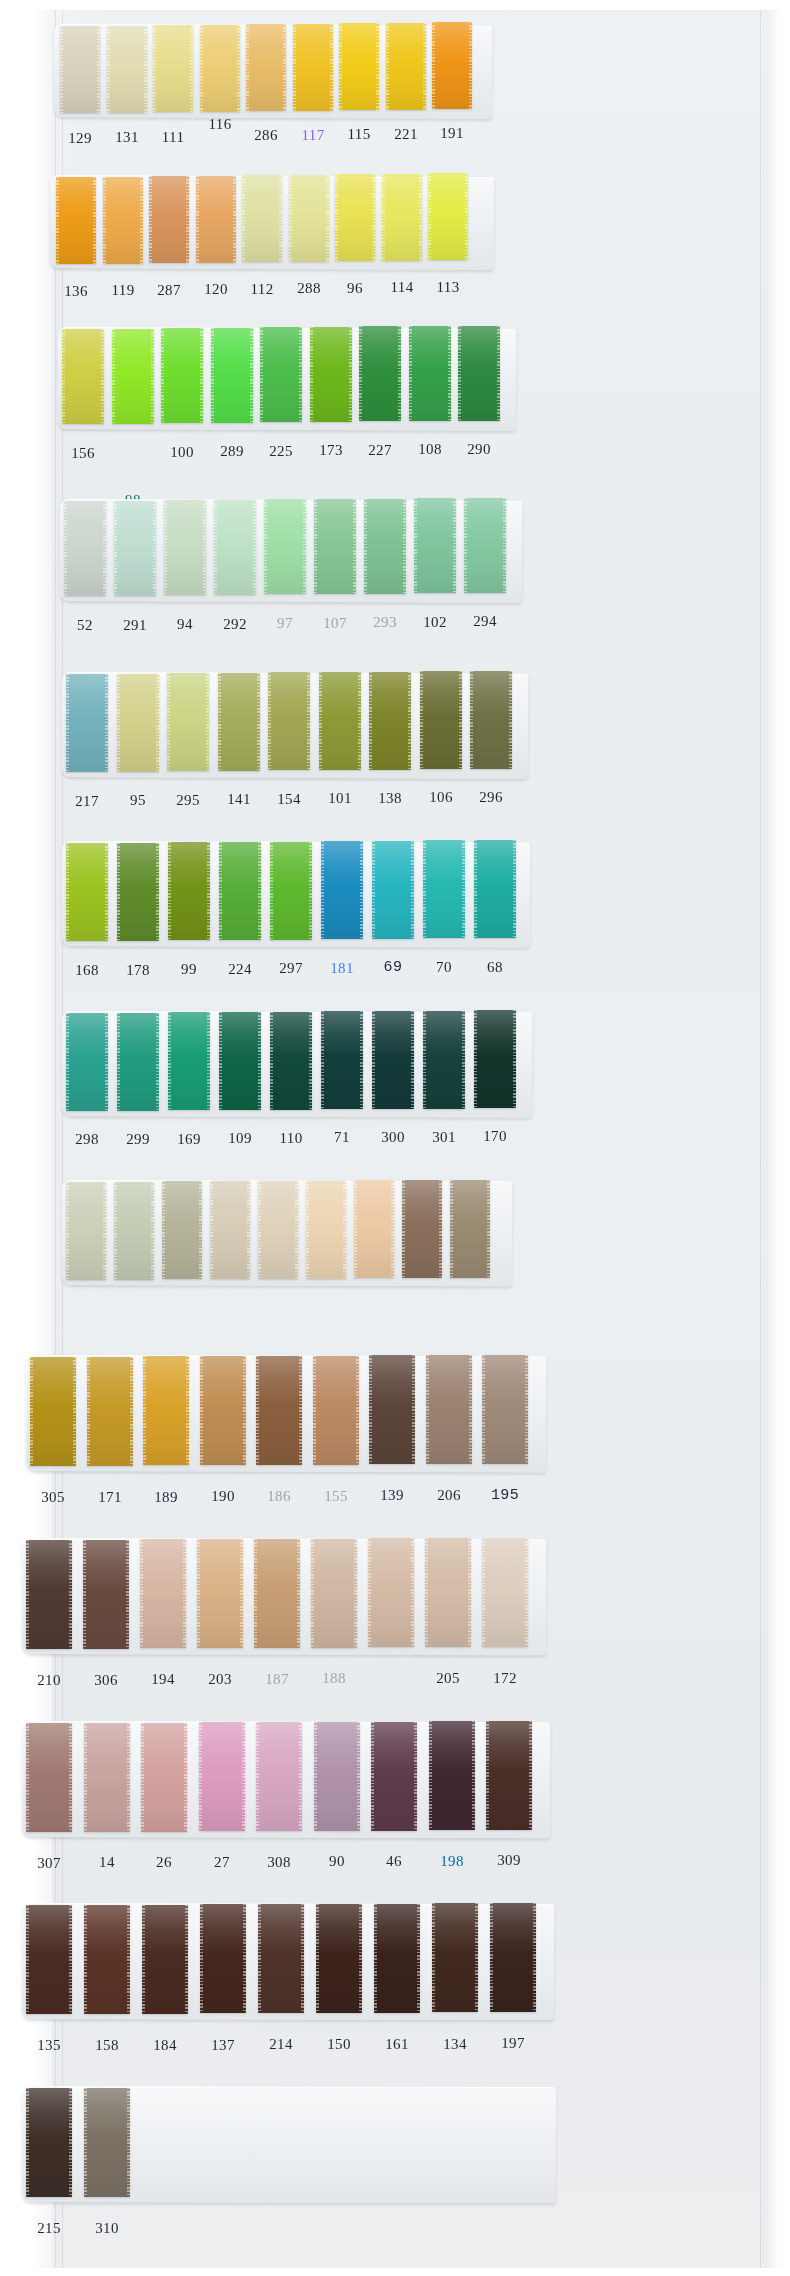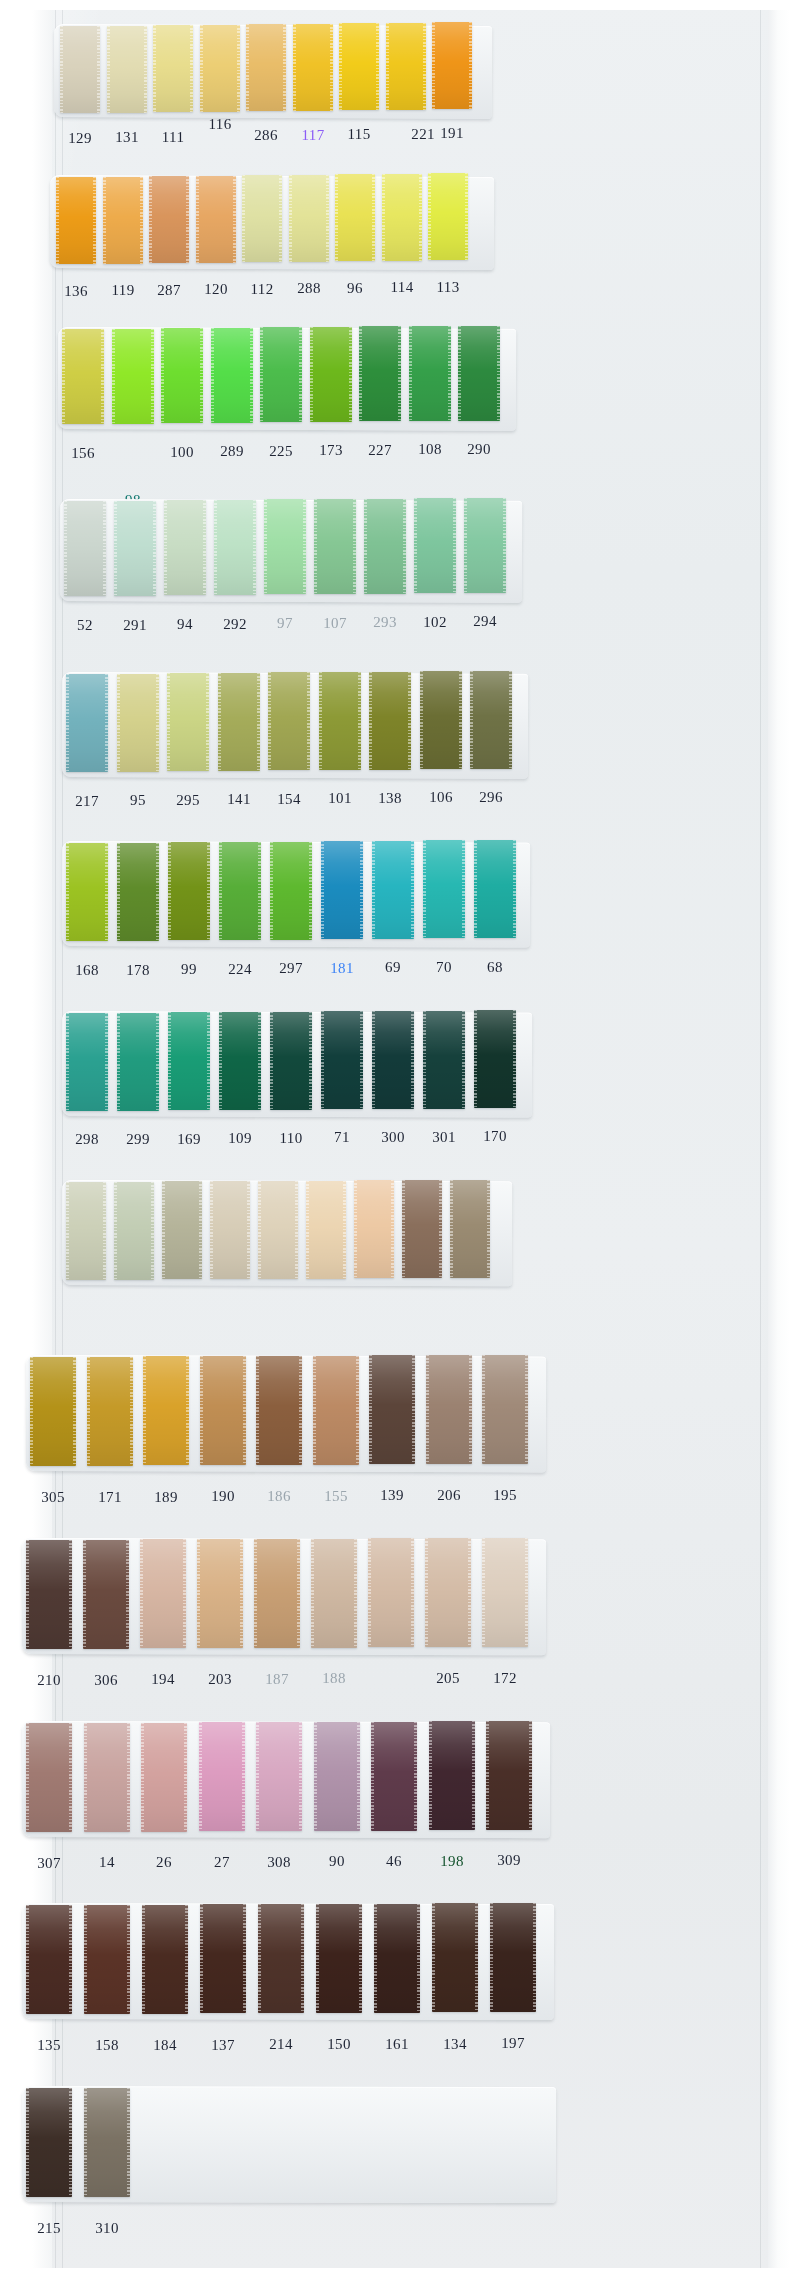--- a/index.html
+++ b/index.html
@@ -86,21 +86,21 @@
     <div class="lbl" style="left: 144px; width: 58px; top: 129px; color: rgb(31, 37, 53);">111</div>
     <div class="sw" style="left: 200px; top: 25px; width: 40px; height: 87px; background: rgb(236, 206, 116);"></div>
     <div class="lbl" style="left: 191px; width: 58px; top: 116px; color: rgb(31, 37, 53);">116</div>
     <div class="sw" style="left: 246px; top: 24px; width: 40px; height: 87px; background: rgb(233, 189, 105);"></div>
     <div class="lbl" style="left: 237px; width: 58px; top: 127px; color: rgb(31, 37, 53);">286</div>
     <div class="sw" style="left: 293px; top: 24px; width: 40px; height: 87px; background: rgb(240, 194, 39);"></div>
     <div class="lbl" style="left: 284px; width: 58px; top: 127px; color: #8b5cf6;">117</div>
     <div class="sw" style="left: 339px; top: 23px; width: 40px; height: 87px; background: rgb(242, 204, 26);"></div>
     <div class="lbl" style="left: 330px; width: 58px; top: 126px; color: rgb(31, 37, 53);">115</div>
     <div class="sw" style="left: 386px; top: 23px; width: 40px; height: 87px; background: rgb(240, 199, 29);"></div>
-    <div class="lbl" style="left: 377px; width: 58px; top: 126px; color: rgb(31, 37, 53); text-align: right;">221</div>
+    <div class="lbl" style="left: 377px; width: 58px; top: 126px; color: rgb(31, 37, 53);">221</div>
     <div class="sw" style="left: 432px; top: 22px; width: 40px; height: 87px; background: rgb(239, 149, 24);"></div>
     <div class="lbl" style="left: 423px; width: 58px; top: 125px; color: rgb(31, 37, 53);">191</div>
     <div class="strip" style="left: 50px; top: 175px; width: 444px; height: 93px; transform: rotate(0.2475deg); transform-origin: left center;"></div>
     <div class="sw" style="left: 56px; top: 177px; width: 40px; height: 87px; background: rgb(237, 156, 23);"></div>
     <div class="lbl" style="left: 47px; width: 58px; top: 283px; color: rgb(31, 37, 53);">136</div>
     <div class="sw" style="left: 103px; top: 177px; width: 40px; height: 87px; background: rgb(238, 171, 75);"></div>
     <div class="lbl" style="left: 94px; width: 58px; top: 282px; color: rgb(31, 37, 53);">119</div>
     <div class="sw" style="left: 149px; top: 176px; width: 40px; height: 87px; background: rgb(217, 149, 92);"></div>
     <div class="lbl" style="left: 140px; width: 58px; top: 282px; color: rgb(31, 37, 53);">287</div>
     <div class="sw" style="left: 196px; top: 176px; width: 40px; height: 87px; background: rgb(231, 167, 99);"></div>
@@ -179,21 +179,21 @@
     <div class="lbl" style="left: 108px; width: 60px; top: 962px; color: rgb(31, 37, 53);">178</div>
     <div class="sw" style="left: 168px; top: 842px; width: 42px; height: 98px; background: rgb(115, 147, 24);"></div>
     <div class="lbl" style="left: 159px; width: 60px; top: 961px; color: rgb(31, 37, 53);">99</div>
     <div class="sw" style="left: 219px; top: 842px; width: 42px; height: 98px; background: rgb(87, 174, 56);"></div>
     <div class="lbl" style="left: 210px; width: 60px; top: 961px; color: rgb(31, 37, 53);">224</div>
     <div class="sw" style="left: 270px; top: 842px; width: 42px; height: 98px; background: rgb(94, 185, 47);"></div>
     <div class="lbl" style="left: 261px; width: 60px; top: 960px; color: rgb(31, 37, 53);">297</div>
     <div class="sw" style="left: 321px; top: 841px; width: 42px; height: 98px; background: rgb(27, 140, 191);"></div>
     <div class="lbl" style="left: 312px; width: 60px; top: 960px; color: #3b82f6;">181</div>
     <div class="sw" style="left: 372px; top: 841px; width: 42px; height: 98px; background: rgb(39, 181, 192);"></div>
-    <div class="lbl" style="left: 363px; width: 60px; top: 959px; color: rgb(31, 37, 53);">69</div>
+    <div class="lbl" style="left: 363px; width: 60px; top: 959px; color: rgb(31, 37, 53); font-family: Liberation Mono, monospace;">69</div>
     <div class="sw" style="left: 423px; top: 840px; width: 42px; height: 98px; background: rgb(39, 184, 178);"></div>
     <div class="lbl" style="left: 414px; width: 60px; top: 959px; color: rgb(31, 37, 53);">70</div>
     <div class="sw" style="left: 474px; top: 840px; width: 42px; height: 98px; background: rgb(31, 173, 162);"></div>
     <div class="lbl" style="left: 465px; width: 60px; top: 959px; color: rgb(31, 37, 53);">68</div>
     <div class="strip" style="left: 62px; top: 1011px; width: 470px; height: 105px; transform: rotate(0.187deg); transform-origin: left center;"></div>
     <div class="sw" style="left: 66px; top: 1013px; width: 42px; height: 98px; background: rgb(43, 161, 145);"></div>
     <div class="lbl" style="left: 57px; width: 60px; top: 1131px; color: rgb(31, 37, 53);">298</div>
     <div class="sw" style="left: 117px; top: 1013px; width: 42px; height: 98px; background: rgb(33, 156, 127);"></div>
     <div class="lbl" style="left: 108px; width: 60px; top: 1131px; color: rgb(31, 37, 53);">299</div>
     <div class="sw" style="left: 168px; top: 1012px; width: 42px; height: 98px; background: rgb(25, 157, 118);"></div>
@@ -231,21 +231,21 @@
     <div class="lbl" style="left: 191px; width: 64px; top: 1488px; color: rgb(31, 37, 53);">190</div>
     <div class="sw" style="left: 256px; top: 1356px; width: 46px; height: 109px; background: rgb(139, 95, 62);"></div>
     <div class="lbl" style="left: 247px; width: 64px; top: 1488px; color: rgb(154, 165, 173);">186</div>
     <div class="sw" style="left: 313px; top: 1356px; width: 46px; height: 109px; background: rgb(188, 138, 100);"></div>
     <div class="lbl" style="left: 304px; width: 64px; top: 1488px; color: rgb(154, 165, 173);">155</div>
     <div class="sw" style="left: 369px; top: 1355px; width: 46px; height: 109px; background: rgb(92, 69, 58);"></div>
     <div class="lbl" style="left: 360px; width: 64px; top: 1487px; color: rgb(31, 37, 53);">139</div>
     <div class="sw" style="left: 426px; top: 1355px; width: 46px; height: 109px; background: rgb(155, 130, 113);"></div>
     <div class="lbl" style="left: 417px; width: 64px; top: 1487px; color: rgb(31, 37, 53);">206</div>
     <div class="sw" style="left: 482px; top: 1355px; width: 46px; height: 109px; background: rgb(160, 138, 121);"></div>
-    <div class="lbl" style="left: 473px; width: 64px; top: 1487px; color: rgb(31, 37, 53);">195</div>
+    <div class="lbl" style="left: 473px; width: 64px; top: 1487px; color: rgb(31, 37, 53); font-family: Liberation Mono, monospace;">195</div>
     <div class="strip" style="left: 22px; top: 1538px; width: 524px; height: 116px; transform: rotate(0.143deg); transform-origin: left center;"></div>
     <div class="sw" style="left: 26px; top: 1540px; width: 46px; height: 109px; background: rgb(80, 58, 52);"></div>
     <div class="lbl" style="left: 17px; width: 64px; top: 1672px; color: rgb(31, 37, 53);">210</div>
     <div class="sw" style="left: 83px; top: 1540px; width: 46px; height: 109px; background: rgb(106, 74, 63);"></div>
     <div class="lbl" style="left: 74px; width: 64px; top: 1672px; color: rgb(31, 37, 53);">306</div>
     <div class="sw" style="left: 140px; top: 1539px; width: 46px; height: 109px; background: rgb(215, 182, 163);"></div>
     <div class="lbl" style="left: 131px; width: 64px; top: 1671px; color: rgb(31, 37, 53); text-align: center;">194</div>
     <div class="sw" style="left: 197px; top: 1539px; width: 46px; height: 109px; background: rgb(217, 178, 135);"></div>
     <div class="lbl" style="left: 188px; width: 64px; top: 1671px; color: rgb(31, 37, 53);">203</div>
     <div class="sw" style="left: 254px; top: 1539px; width: 46px; height: 109px; background: rgb(200, 159, 116);"></div>
@@ -267,21 +267,21 @@
     <div class="lbl" style="left: 132px; width: 64px; top: 1854px; color: rgb(31, 37, 53);">26</div>
     <div class="sw" style="left: 199px; top: 1722px; width: 46px; height: 109px; background: rgb(221, 156, 192);"></div>
     <div class="lbl" style="left: 190px; width: 64px; top: 1854px; color: rgb(31, 37, 53);">27</div>
     <div class="sw" style="left: 256px; top: 1722px; width: 46px; height: 109px; background: rgb(216, 168, 194);"></div>
     <div class="lbl" style="left: 247px; width: 64px; top: 1854px; color: rgb(31, 37, 53);">308</div>
     <div class="sw" style="left: 314px; top: 1722px; width: 46px; height: 109px; background: rgb(176, 147, 171);"></div>
     <div class="lbl" style="left: 305px; width: 64px; top: 1853px; color: rgb(31, 37, 53);">90</div>
     <div class="sw" style="left: 371px; top: 1722px; width: 46px; height: 109px; background: rgb(95, 59, 75);"></div>
     <div class="lbl" style="left: 362px; width: 64px; top: 1853px; color: rgb(31, 37, 53);">46</div>
     <div class="sw" style="left: 429px; top: 1721px; width: 46px; height: 109px; background: rgb(65, 39, 48);"></div>
-    <div class="lbl" style="left: 420px; width: 64px; top: 1853px; color: #14532d;">198</div>
+    <div class="lbl" style="left: 420px; width: 64px; top: 1853px; color: #0369a1;">198</div>
     <div class="sw" style="left: 486px; top: 1721px; width: 46px; height: 109px; background: rgb(74, 47, 40);"></div>
     <div class="lbl" style="left: 477px; width: 64px; top: 1852px; color: rgb(31, 37, 53);">309</div>
     <div class="strip" style="left: 22px; top: 1903px; width: 532px; height: 116px; transform: rotate(0.121deg); transform-origin: left center;"></div>
     <div class="sw" style="left: 26px; top: 1905px; width: 46px; height: 109px; background: rgb(75, 44, 36);"></div>
     <div class="lbl" style="left: 17px; width: 64px; top: 2037px; color: rgb(31, 37, 53);">135</div>
     <div class="sw" style="left: 84px; top: 1905px; width: 46px; height: 109px; background: rgb(91, 51, 39);"></div>
     <div class="lbl" style="left: 75px; width: 64px; top: 2037px; color: rgb(31, 37, 53);">158</div>
     <div class="sw" style="left: 142px; top: 1905px; width: 46px; height: 109px; background: rgb(74, 43, 33);"></div>
     <div class="lbl" style="left: 133px; width: 64px; top: 2037px; color: rgb(31, 37, 53);">184</div>
     <div class="sw" style="left: 200px; top: 1904px; width: 46px; height: 109px; background: rgb(69, 40, 31);"></div>

